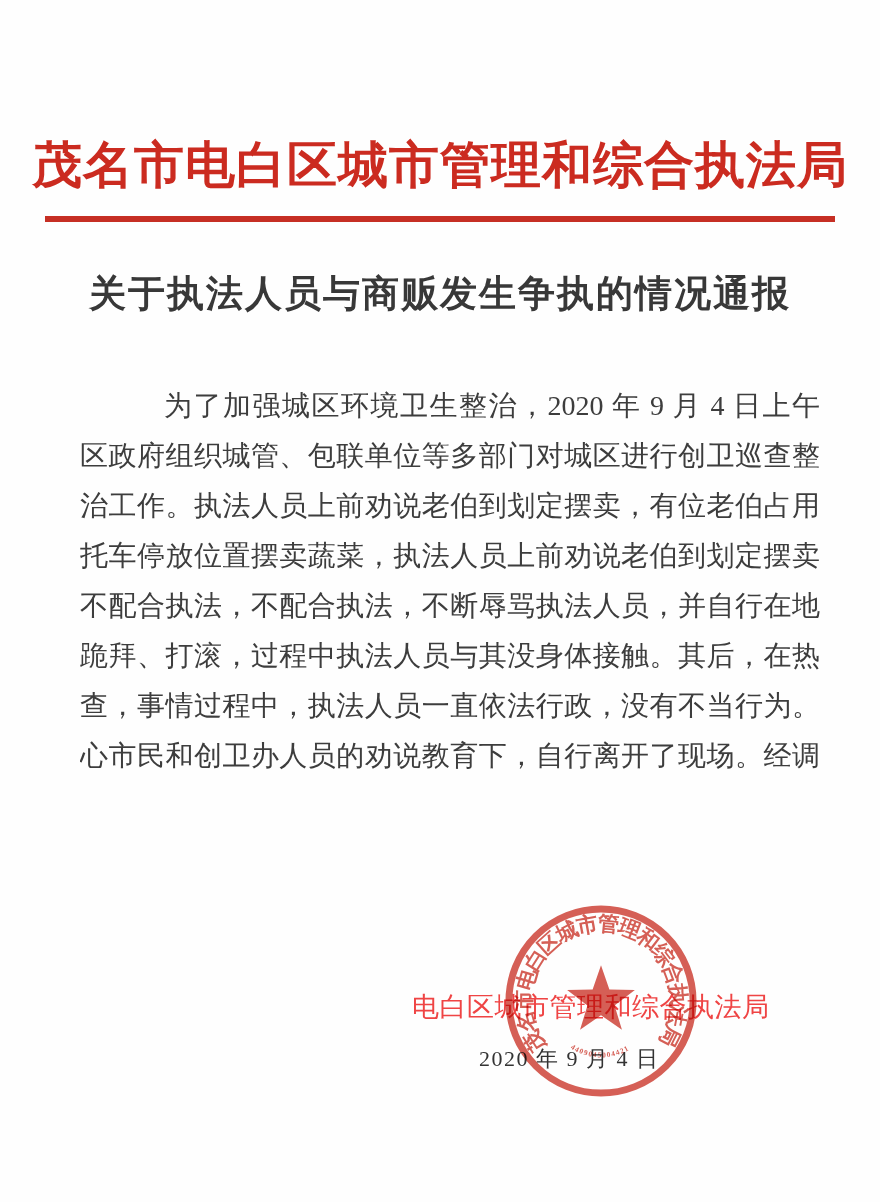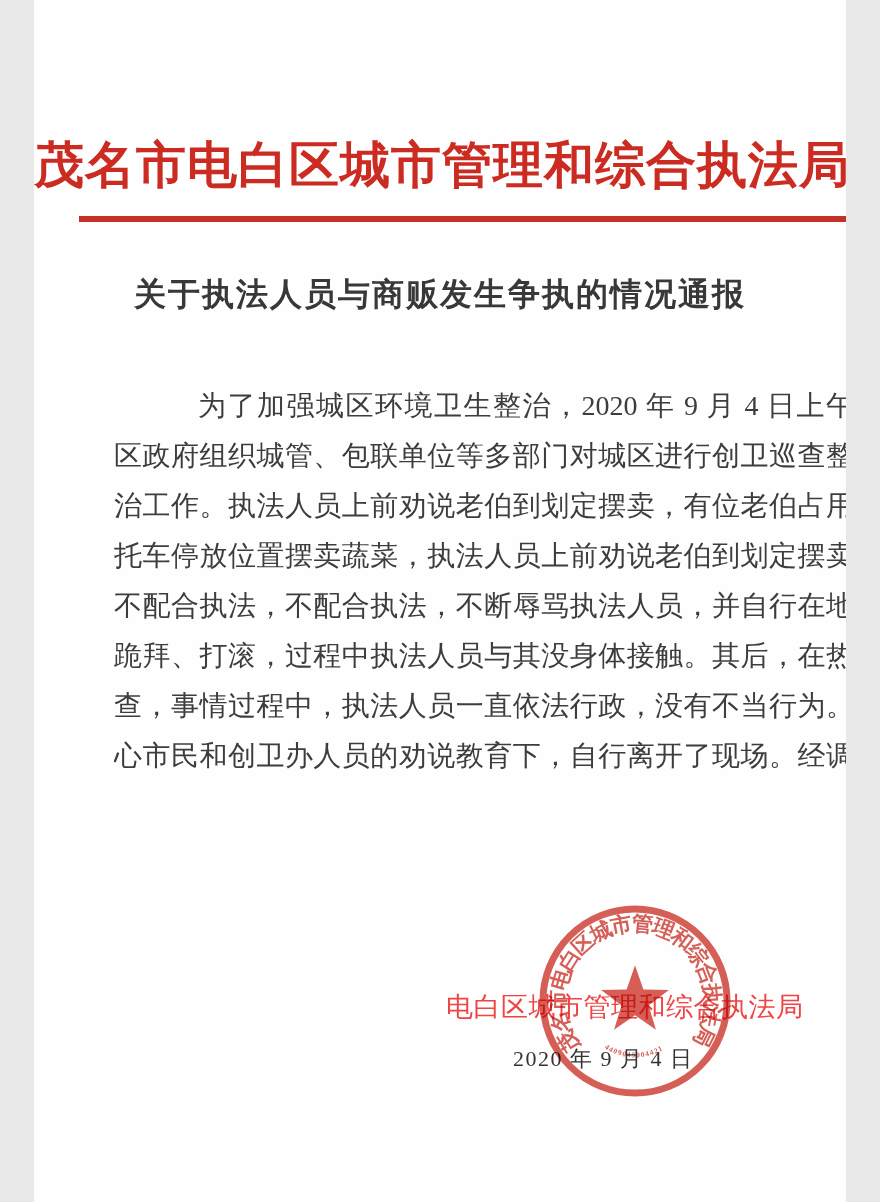--- a/index.html
+++ b/index.html
@@ -2,21 +2,21 @@
 <html><head>
 <meta charset="utf-8">
 <style>
   html, body {
     margin: 0;
     padding: 0;
     background: #e8e8e8;
   }
   .page {
     position: relative;
-    width: 812px;
+    width: 880px;
     height: 1202px;
     margin: 0 auto;
     background: #fefefe;
     overflow: hidden;
     font-family: "Liberation Serif", "DejaVu Serif", serif;
   }
   .org-header {
     position: absolute;
     top: 130px;
     left: 0;
@@ -36,21 +36,21 @@
     width: 790px;
     height: 6px;
     background: #c62f24;
   }
   .notice-title {
     position: absolute;
     top: 272px;
     left: 0;
     width: 100%;
     text-align: center;
-    font-size: 32px;
+    font-size: 37px;
     line-height: 44px;
     font-weight: bold;
     letter-spacing: 2px;
     color: #383838;
     white-space: nowrap;
   }
   .notice-body {
     position: absolute;
     top: 381px;
     left: 80px;

